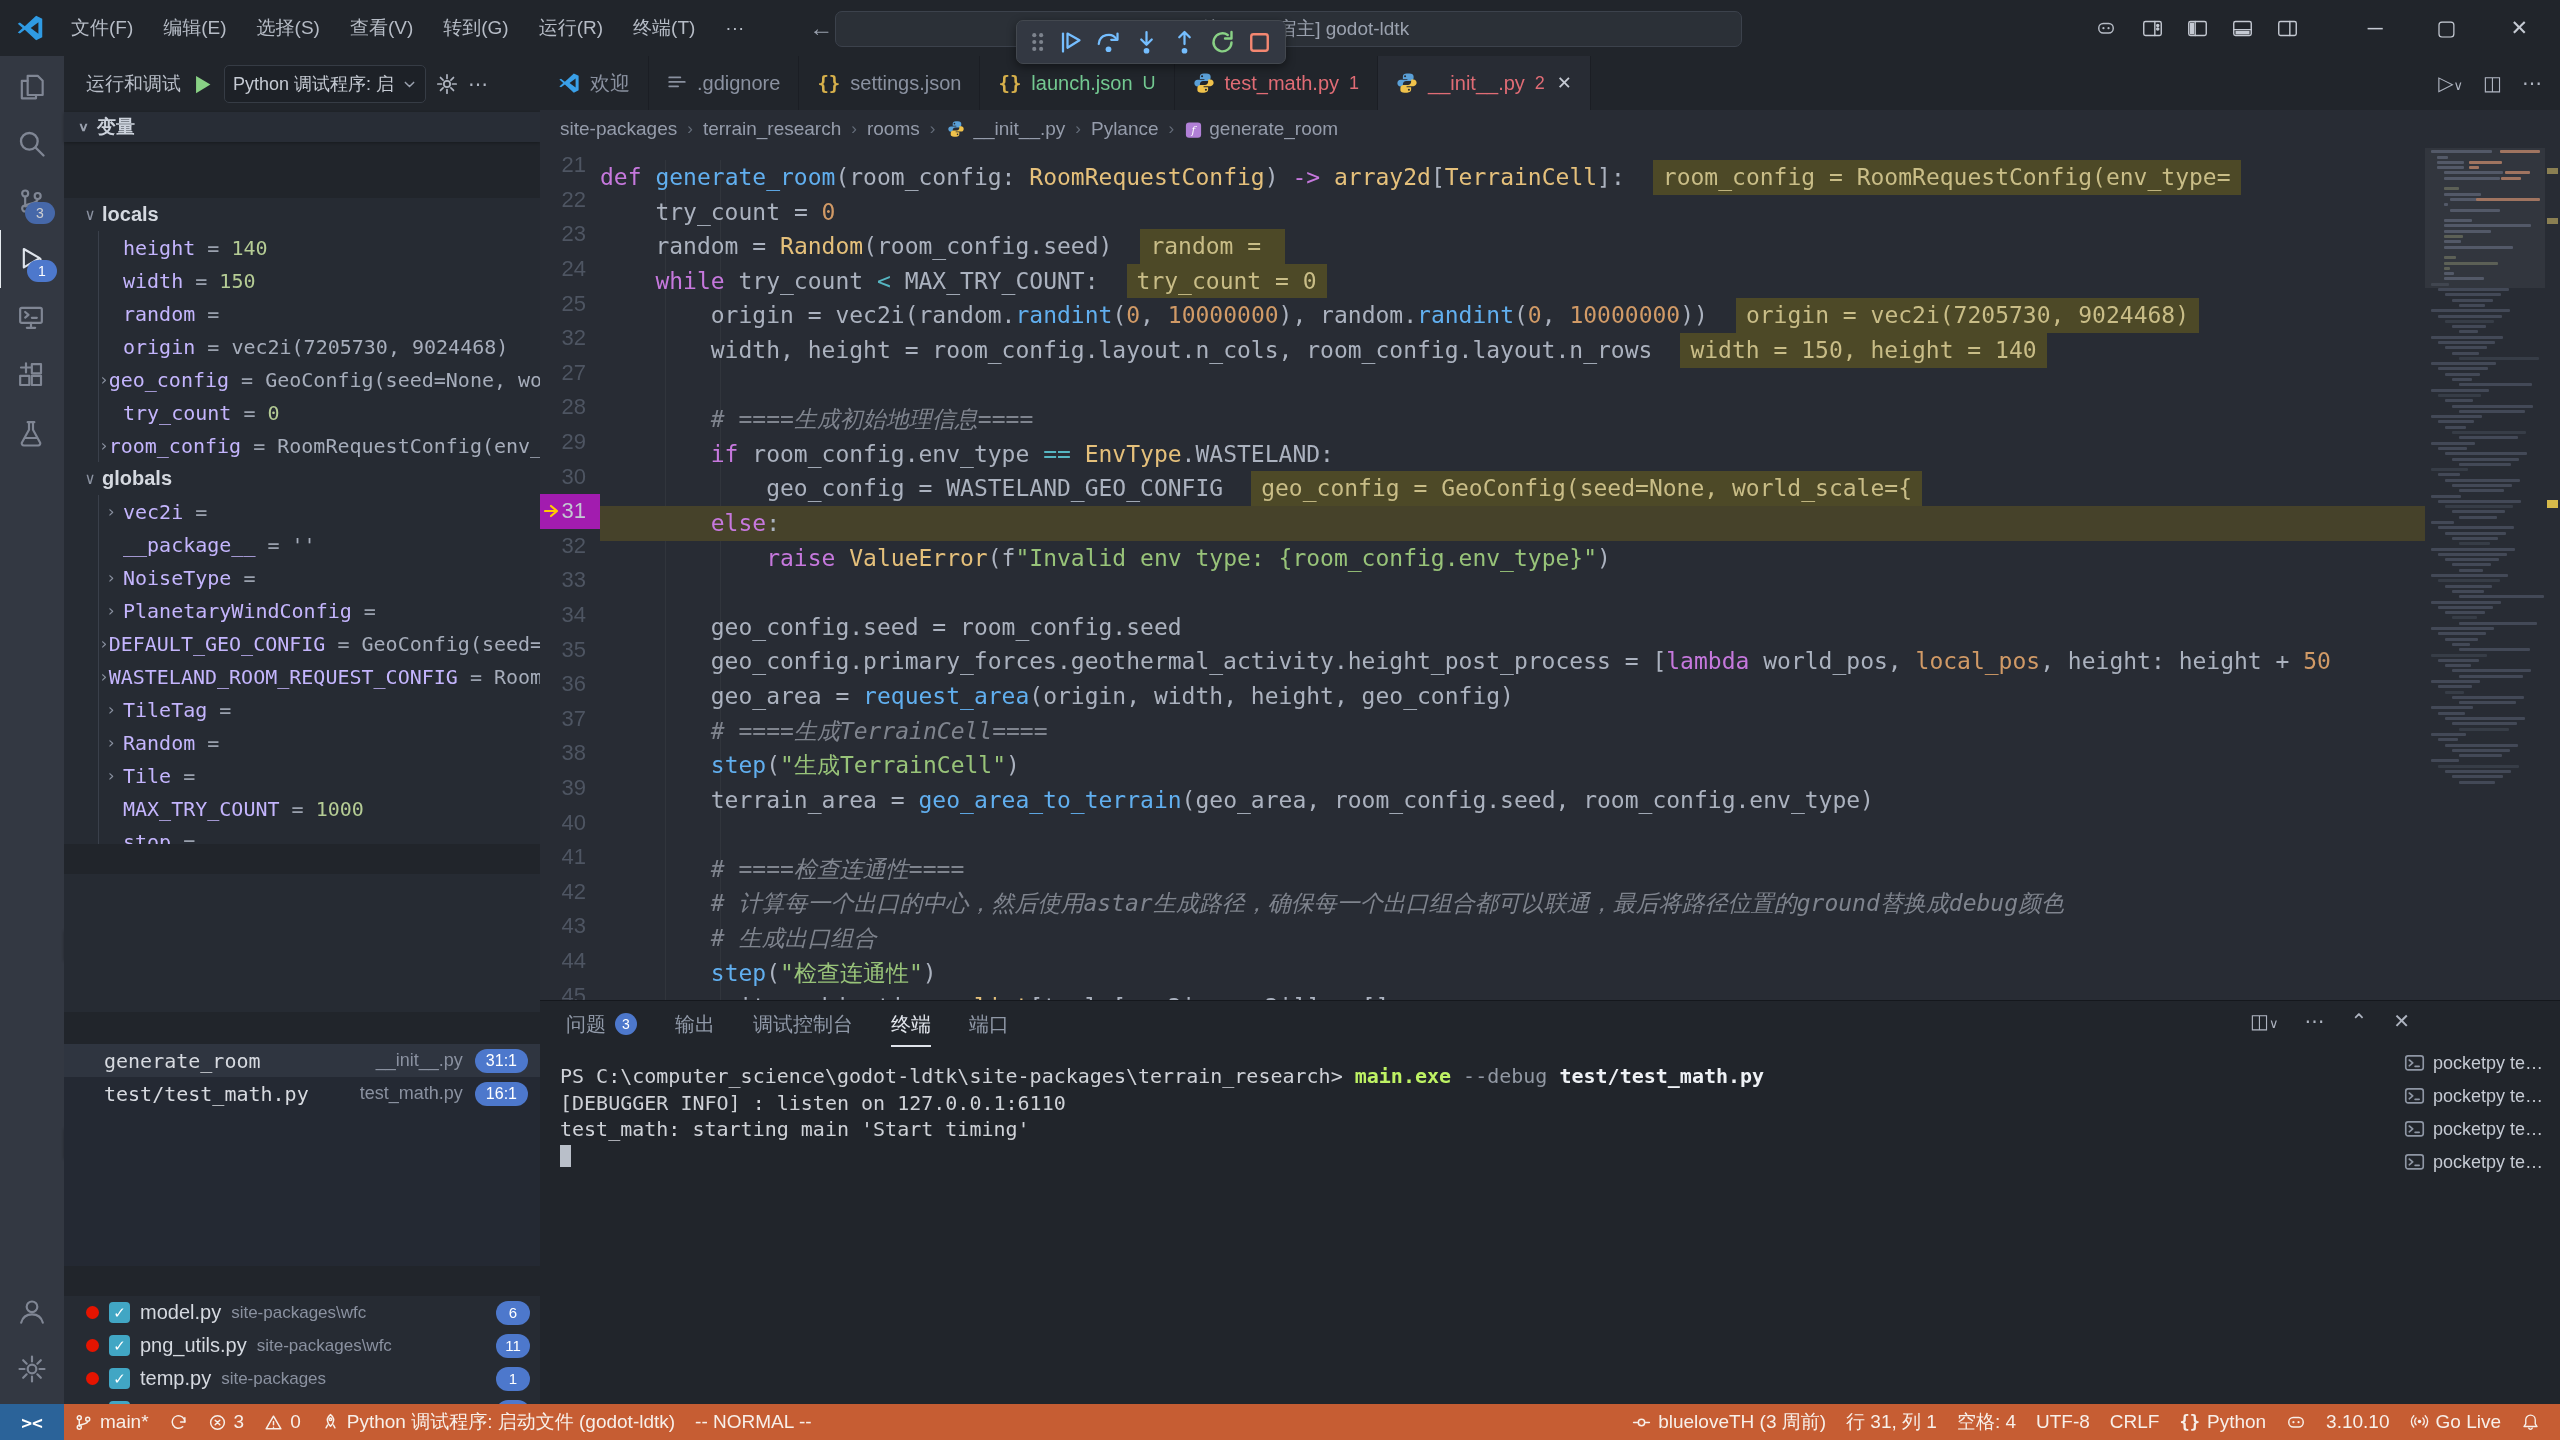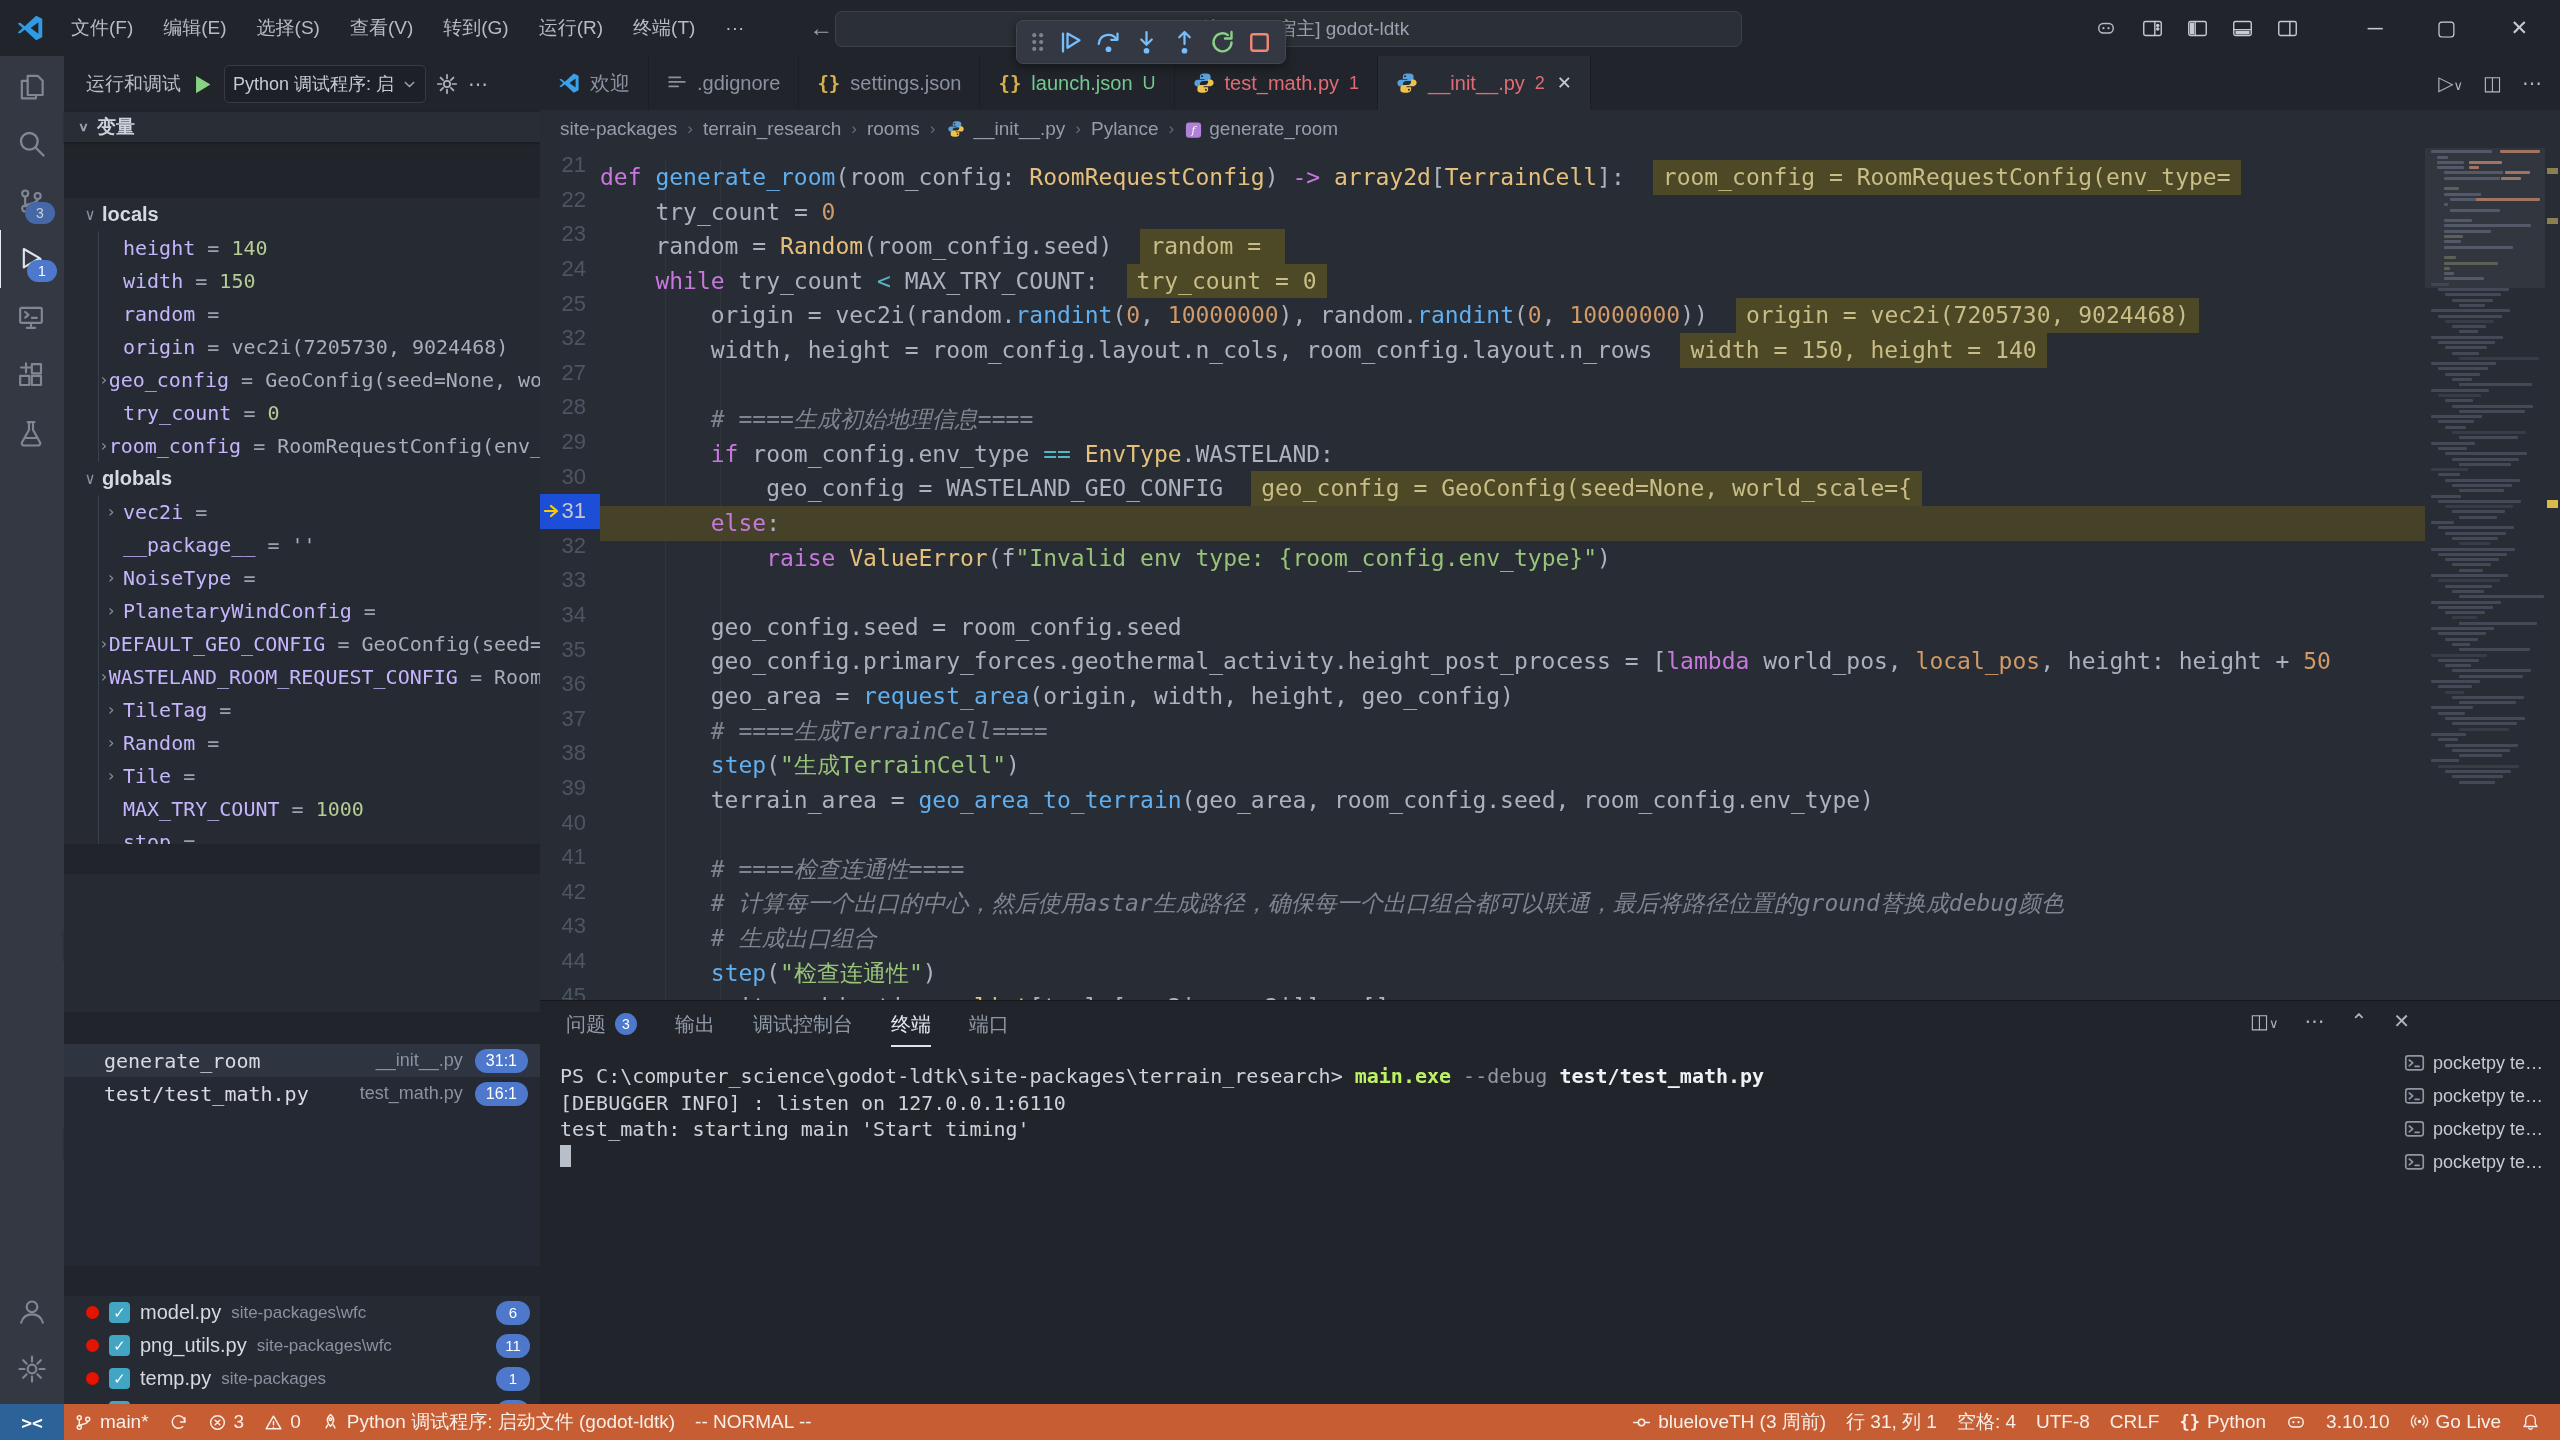--- a/index.html
+++ b/index.html
@@ -64,21 +64,21 @@
      font-size:20px;color:#8a91a0;background:#21252b;}
   .tab.active{background:#282c34;color:#c5cad3;}
   .tab .badge-num{font-size:18px;}
   .tab .close{font-size:18px;color:#c5cad3;margin-left:2px;}
   #editor-actions{position:absolute;right:10px;top:56px;height:54px;display:flex;align-items:center;gap:20px;color:#aeb4c0;font-size:20px;z-index:5;background:#21252b;padding:0 8px;}
   #breadcrumbs{left:560px;top:112px;height:34px;display:flex;align-items:center;gap:10px;font-size:19px;color:#959cab;}
   .crumb-sep{color:#646c79;font-size:17px;}
   #gutter{left:540px;top:148px;width:60px;height:852px;overflow:hidden;}
   .gut-row{height:34.6px;display:flex;align-items:center;justify-content:flex-end;padding-right:14px;
      font-size:22px;color:#4e5562;position:relative;}
-  .gut-row.cur{background:#1d4ed8;color:#c3c8d2;}
+  .gut-row.cur{background:#a21caf;color:#c3c8d2;}
   .gut-arrow{position:absolute;left:4px;top:8px;}
   #code{left:600px;top:160px;width:1825px;height:852px;overflow:hidden;font-size:23px;}
   .code-line{height:34.6px;line-height:34.6px;white-space:pre;position:relative;}
   .code-line.cur{background:#46422a;}
   .tk-k{color:#c678dd;} .tk-f{color:#61afef;} .tk-c{color:#e5c07b;} .tk-s{color:#98c379;}
   .tk-n{color:#d19a66;} .tk-m{color:#7f848e;font-style:italic;} .tk-v{color:#abb2bf;} .tk-o{color:#56b6c2;}
   .hint{display:inline-block;background:#4d4927;color:#c9bd87;padding:0 10px;margin-left:28px;}
   .indent-guide{position:absolute;top:0;width:1px;background:rgba(255,255,255,.045);height:852px;}
   
   #minimap{left:2425px;top:148px;width:120px;height:852px;background:#282c34;overflow:hidden;}

